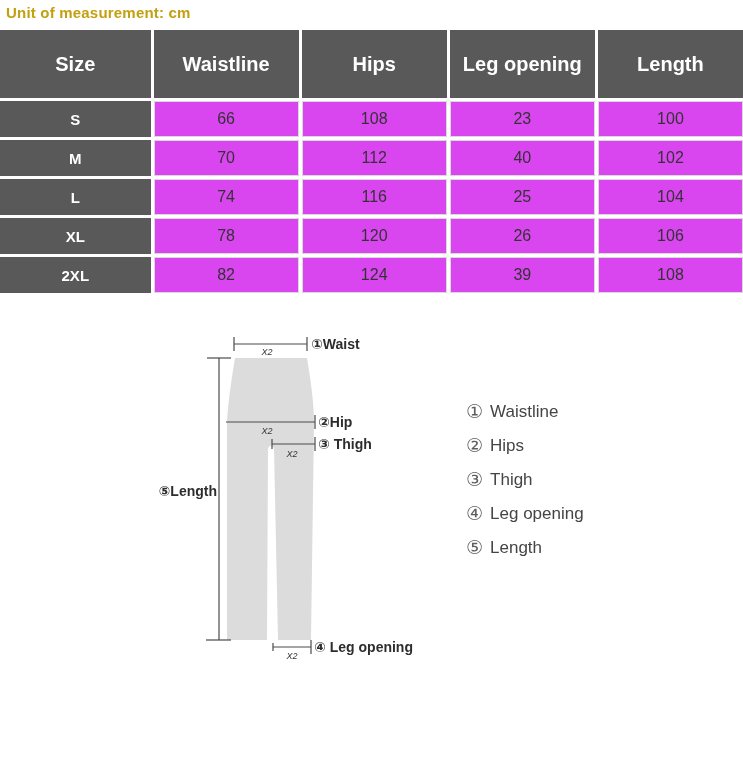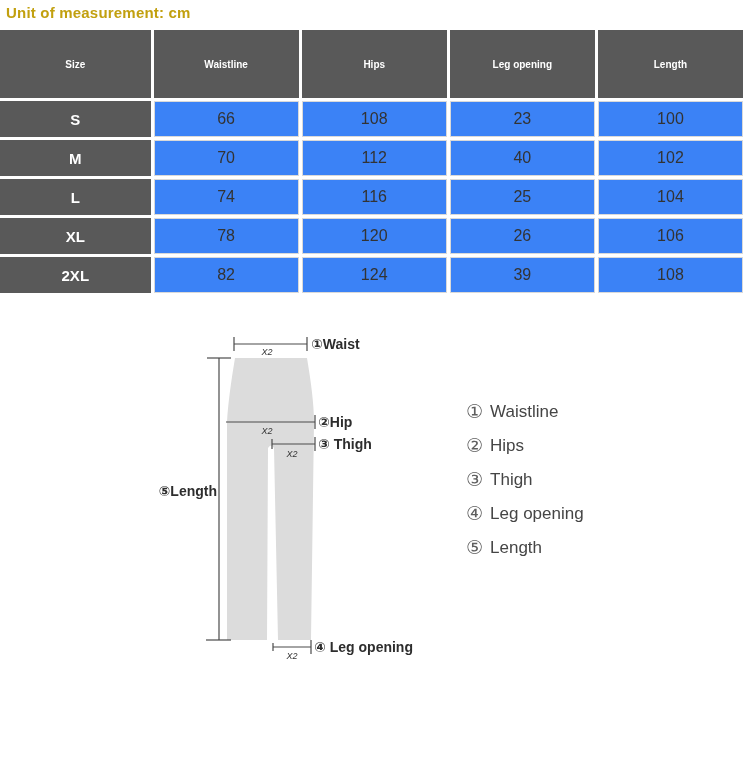--- a/index.html
+++ b/index.html
@@ -24,37 +24,37 @@
   table.size-table {
     width: calc(100% + 6px);
     margin-left: -3px;
     border-collapse: separate;
     border-spacing: 3px;
     table-layout: fixed;
   }
   table.size-table th {
     background: #595959;
     color: #ffffff;
-    font-size: 10px;
+    font-size: 20px;
     font-weight: bold;
     height: 66px;
     text-align: center;
     vertical-align: middle;
   }
   table.size-table td.size-cell {
     background: #595959;
     color: #ffffff;
     font-size: 15px;
     font-weight: bold;
     height: 34px;
     text-align: center;
     vertical-align: middle;
   }
   table.size-table td.data-cell {
-    background: #3b82f6;
+    background: #d946ef;
     border: 1px solid #d9d9d9;
     color: #333333;
     font-size: 16px;
     text-align: center;
     vertical-align: middle;
   }
   .diagram-wrap {
     position: relative;
     margin-top: 24px;
     height: 380px;

